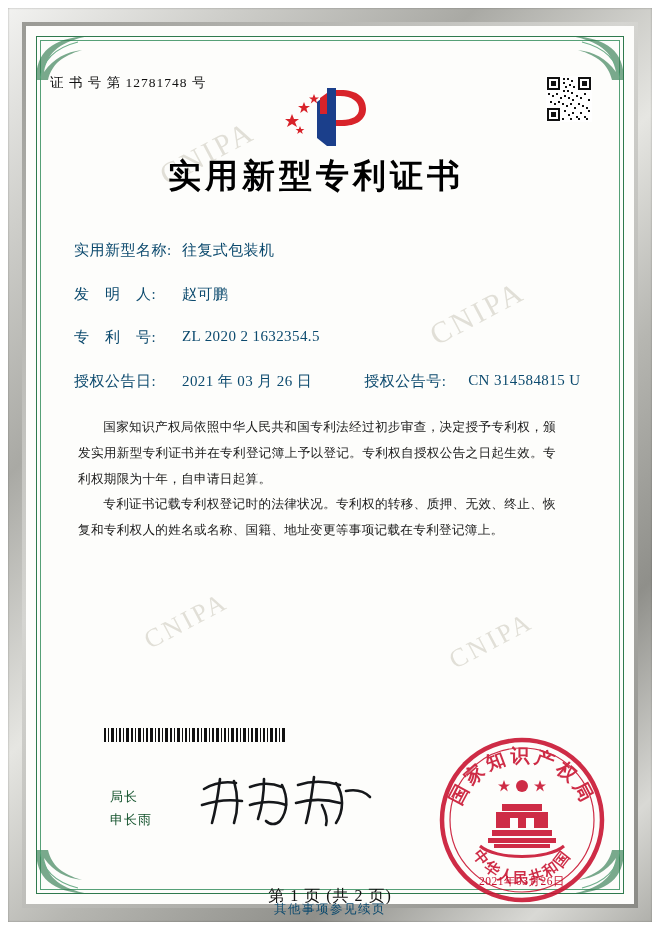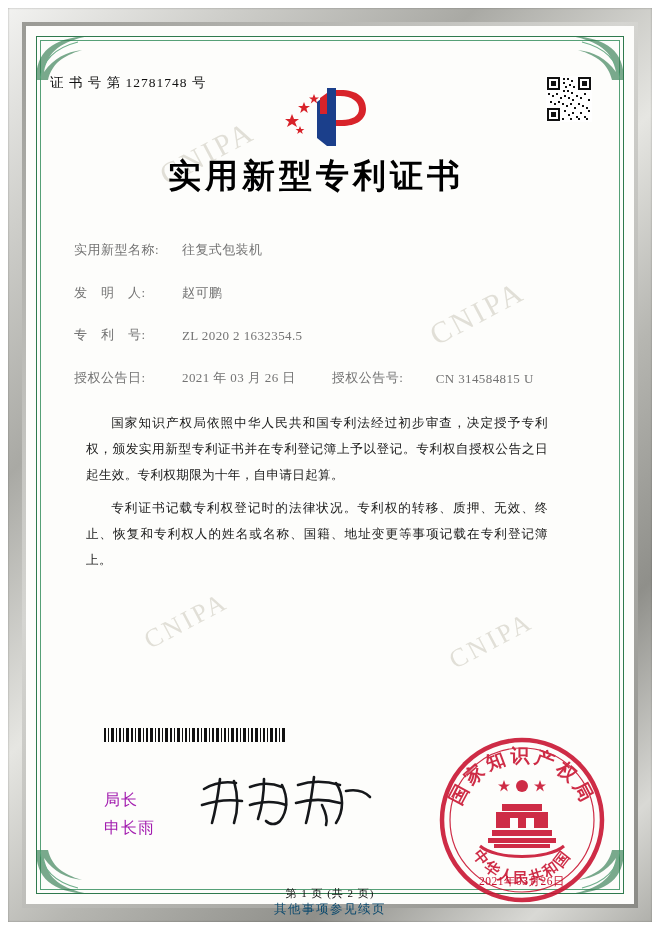--- a/index.html
+++ b/index.html
@@ -142,75 +142,75 @@
     color: #000;
     font-family: Liberation Sans, sans-serif;
   }
 
   .fields {
     margin-top: 42px;
     padding-left: 24px;
   }
   .field-row {
     display: flex;
-    align-items: flex-end;
+    align-items: flex-start;
     margin-bottom: 24.5px;
-    font-size: 13px;
-    color: #737373;
+    font-size: 15px;
+    color: #0c4a6e;
   }
   .field-label {
     width: 108px;
     flex: none;
     letter-spacing: 0.5px;
     white-space: pre;
   }
   .field-value {
     letter-spacing: 0.4px;
   }
   .field-row.double .field-label2 {
     width: 104px;
     flex: none;
-    margin-left: 36px;
+    margin-left: 52px;
     letter-spacing: 0.5px;
     white-space: pre;
   }
 
   .paragraphs {
     margin-top: 20px;
     padding: 0 26px 0 28px;
     font-size: 12.6px;
     line-height: 2.05;
     color: #1a1a1a;
     font-family: "Liberation Serif", serif;
     text-align: justify;
   }
   .paragraphs p {
-    margin: 8px;
+    margin: 0;
     text-indent: 2em;
     letter-spacing: 0.3px;
   }
 
   
   .barcode {
     position: absolute;
     left: 78px;
     top: 702px;
     width: 182px;
     height: 14px;
   }
   .barcode svg { display:block; }
 
   
   .sig-block {
     position: absolute;
-    left: 78px;
+    left: 84px;
     top: 760px;
-    font-size: 16px;
+    font-size: 13px;
     line-height: 1.75;
-    color: #a21caf;
+    color: #14532d;
     letter-spacing: 1px;
   }
   .signature {
     position: absolute;
     left: 168px;
     top: 745px;
     width: 180px;
     height: 62px;
   }
   .signature svg { display:block; }
@@ -235,21 +235,21 @@
     letter-spacing: 0.5px;
     margin-top: 28px;
   }
 
   .page-num {
     position: absolute;
     left: 0;
     right: 0;
     top: 860px;
     text-align: center;
-    font-size: 11px;
+    font-size: 16px;
     color: #111;
     letter-spacing: 1px;
   }
 
   .footnote {
     position: absolute;
     left: 0;
     right: 0;
     bottom: 12px;
     text-align: center;

